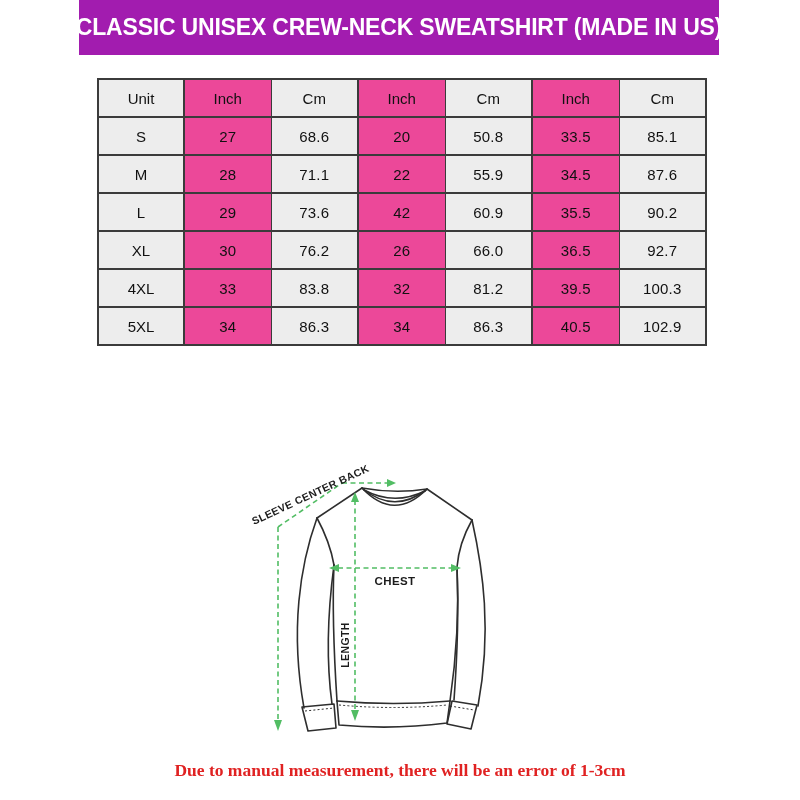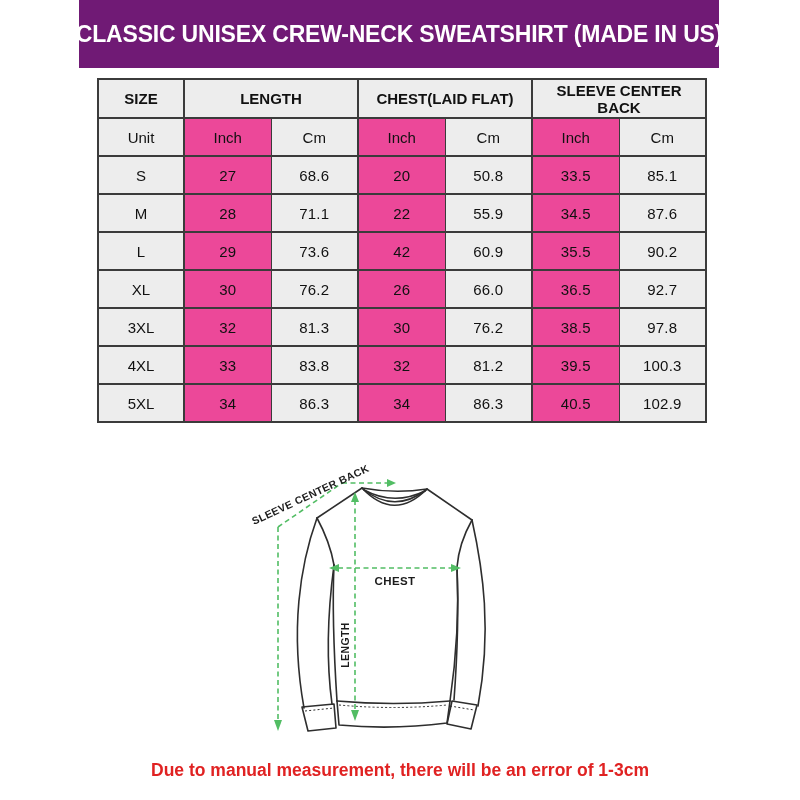--- a/index.html
+++ b/index.html
@@ -2,22 +2,22 @@
 <html><head>
 <meta charset="utf-8">
 <style>
   html,body { margin:0; padding:0; background:#ffffff; }
   .page {
     position:relative; width:800px; height:800px; background:#ffffff;
     font-family:"Liberation Sans","DejaVu Sans",sans-serif; overflow:hidden;
   }
   
   .banner {
-    position:absolute; left:79px; top:0; width:640px; height:68px;
-    background:#701a75; display:flex; align-items:center; justify-content:center;
+    position:absolute; left:79px; top:0; width:640px; height:55px;
+    background:#a21caf; display:flex; align-items:center; justify-content:center;
   }
   .banner h1 {
     margin:0; color:#ffffff; font-size:23px; font-weight:bold;
     letter-spacing:-0.2px; white-space:nowrap;
   }
   
   table.st {
     position:absolute; left:97px; top:78px; width:608px;
     border-collapse:collapse; table-layout:fixed;
     border:2px solid #3b3b3b;
@@ -37,21 +37,21 @@
   .diagram { position:absolute; left:250px; top:460px; width:300px; height:290px; }
   .garment { stroke:#2e2e2e; stroke-width:1.6; fill:none; stroke-linejoin:round; stroke-linecap:round; }
   .stitch  { stroke:#2e2e2e; stroke-width:1; fill:none; stroke-dasharray:2,2.2; }
   .meas    { stroke:#52bd64; stroke-width:1.6; fill:none; stroke-dasharray:5,3.5; }
   .mhead   { fill:#52bd64; stroke:none; }
   .dlabel  { font-family:"Liberation Sans","DejaVu Sans",sans-serif; font-weight:bold;
              fill:#1c1c1c; letter-spacing:0.4px; }
   
   .footer-note {
     position:absolute; left:0; top:760px; width:800px; text-align:center;
-    color:#e02222; font-size:17.5px; font-weight:bold;
+    color:#e02222; font-size:17.5px; font-weight:bold;font-family:Liberation Serif, serif;
   }
 </style>
 </head>
 <body>
 
 <div class="page">
 
   <div class="banner">
     <h1>CLASSIC UNISEX CREW-NECK SWEATSHIRT (MADE IN US)</h1>
   </div>
@@ -60,26 +60,20 @@
     <colgroup>
       <col style="width:86px">
         <col style="width:87px">
         <col style="width:87px">
       <col style="width:87px">
         <col style="width:87px">
         <col style="width:87px">
         <col style="width:87px">
     </colgroup>
     <tbody>
-        <tr class="ghead">
-      <th>SIZE</th>
-      <th colspan="2" class="grp">LENGTH</th>
-      <th colspan="2" class="grp">CHEST(LAID FLAT)</th>
-      <th colspan="2" class="grp">SLEEVE CENTER BACK</th>
-    </tr>
     <tr>
       <td class="lbl gray">Unit</td>
       <td class="lbl white grp">Inch</td>
       <td class="lbl gray">Cm</td>
       <td class="lbl white grp">Inch</td>
       <td class="lbl gray">Cm</td>
       <td class="lbl white grp">Inch</td>
       <td class="lbl gray">Cm</td>
     </tr>
     <tr>
@@ -110,29 +104,20 @@
       <td class="num gray">90.2</td>
     </tr>
     <tr>
       <td class="lbl gray">XL</td>
       <td class="num white grp">30</td>
       <td class="num gray">76.2</td>
       <td class="num white grp">26</td>
       <td class="num gray">66.0</td>
       <td class="num white grp">36.5</td>
       <td class="num gray">92.7</td>
-    </tr>
-    <tr>
-      <td class="lbl gray">3XL</td>
-      <td class="num white grp">32</td>
-      <td class="num gray">81.3</td>
-      <td class="num white grp">30</td>
-      <td class="num gray">76.2</td>
-      <td class="num white grp">38.5</td>
-      <td class="num gray">97.8</td>
     </tr>
     <tr>
       <td class="lbl gray">4XL</td>
       <td class="num white grp">33</td>
       <td class="num gray">83.8</td>
       <td class="num white grp">32</td>
       <td class="num gray">81.2</td>
       <td class="num white grp">39.5</td>
       <td class="num gray">100.3</td>
     </tr>

